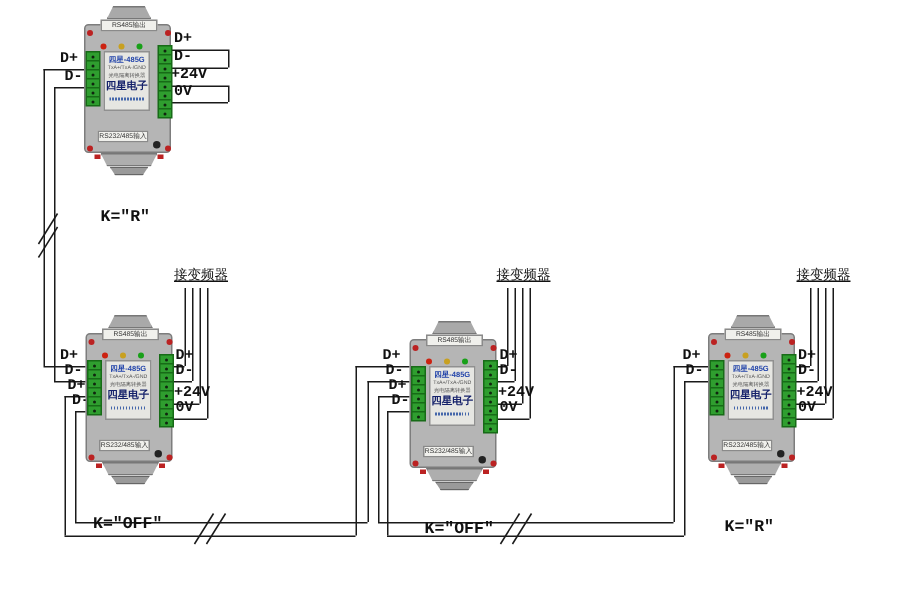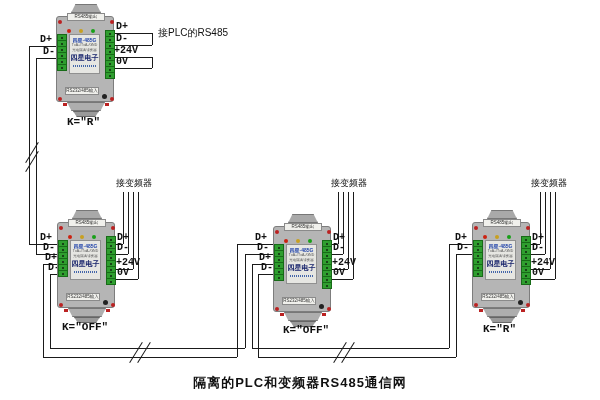--- a/index.html
+++ b/index.html
@@ -22,29 +22,29 @@
   }
   .wire{position:absolute;background:var(--wire);}
   .wire.h{height:1px;}
   .wire.v{width:1px;}
   .brk{position:absolute;width:24px;height:0;border-top:1px solid var(--wire);transform:rotate(-58deg);}
   .tlabel{
     position:absolute;font:bold 10px "Liberation Mono",monospace;line-height:12px;
     color:#111;white-space:nowrap;
   }
   .klabel{
-    position:absolute;font:bold 11px "Liberation Mono",monospace;color:#111;white-space:nowrap;
+    position:absolute;font:bold 11px "Liberation Mono",monospace;color:#111;white-space:nowrap;margin-top:23px;
   }
   .ann{
     position:absolute;font:10px "Liberation Sans",sans-serif;color:#111;white-space:nowrap;
   }
   #ann-rs485{left:158px;top:26px;}
   #ann-24v{left:158px;top:50px;}
   .invlabel{
-    position:absolute;font:9px "Liberation Sans",sans-serif;color:#111;white-space:nowrap;
+    position:absolute;font:9px "Liberation Sans",sans-serif;color:#111;white-space:nowrap;text-decoration:underline;
   }
   .caption{
     position:absolute;left:0;right:0;top:374px;text-align:center;
     font:bold 13px "Liberation Sans",sans-serif;color:#111;letter-spacing:1px;
   }
   .mod{position:absolute;width:58px;height:86px;background:var(--body);
        border:1px solid var(--body-edge);border-radius:3px;box-sizing:border-box;}
   .mod .conn-top{position:absolute;left:14px;top:-13px;width:30px;height:9px;background:#a9a9a9;
        border:1px solid #777;box-sizing:border-box;
        clip-path:polygon(15% 0,85% 0,100% 100%,0 100%);}
@@ -72,22 +72,20 @@
   .mod .conn-bot{position:absolute;left:10px;top:85px;width:38px;height:9px;background:#aeaeae;
        border:1px solid #777;box-sizing:border-box;clip-path:polygon(0 0,100% 0,88% 100%,12% 100%);}
   .mod .conn-bot-inner{position:absolute;left:16px;top:94px;width:26px;height:6px;background:#9a9a9a;
        border:1px solid #666;box-sizing:border-box;clip-path:polygon(0 0,100% 0,85% 100%,15% 100%);}
   .mod .rednub{position:absolute;width:4px;height:3px;background:var(--screw);top:86px;}
 </style>
 </head>
 <body>
 
 <div id="canvas">
-  <div class="caption">隔离的PLC和变频器RS485通信网</div>
-  <div class="ann" id="ann-rs485">接PLC的RS485</div>
 <div class="wire h" style="left: 29px; top: 46px; width: 27px;"></div>
     <div class="wire h" style="left: 36px; top: 58px; width: 20px;"></div>
     <div class="wire v" style="left: 29px; top: 46px; height: 198px;"></div>
     <div class="wire v" style="left: 36px; top: 58px; height: 196px;"></div>
     <div class="wire h" style="left: 114px; top: 33px; width: 38px;"></div>
     <div class="wire h" style="left: 114px; top: 45px; width: 38px;"></div>
     <div class="wire v" style="left: 152px; top: 33px; height: 12px;"></div>
     <div class="wire h" style="left: 114px; top: 57px; width: 38px;"></div>
     <div class="wire h" style="left: 114px; top: 68px; width: 38px;"></div>
     <div class="wire v" style="left: 152px; top: 57px; height: 11px;"></div>

